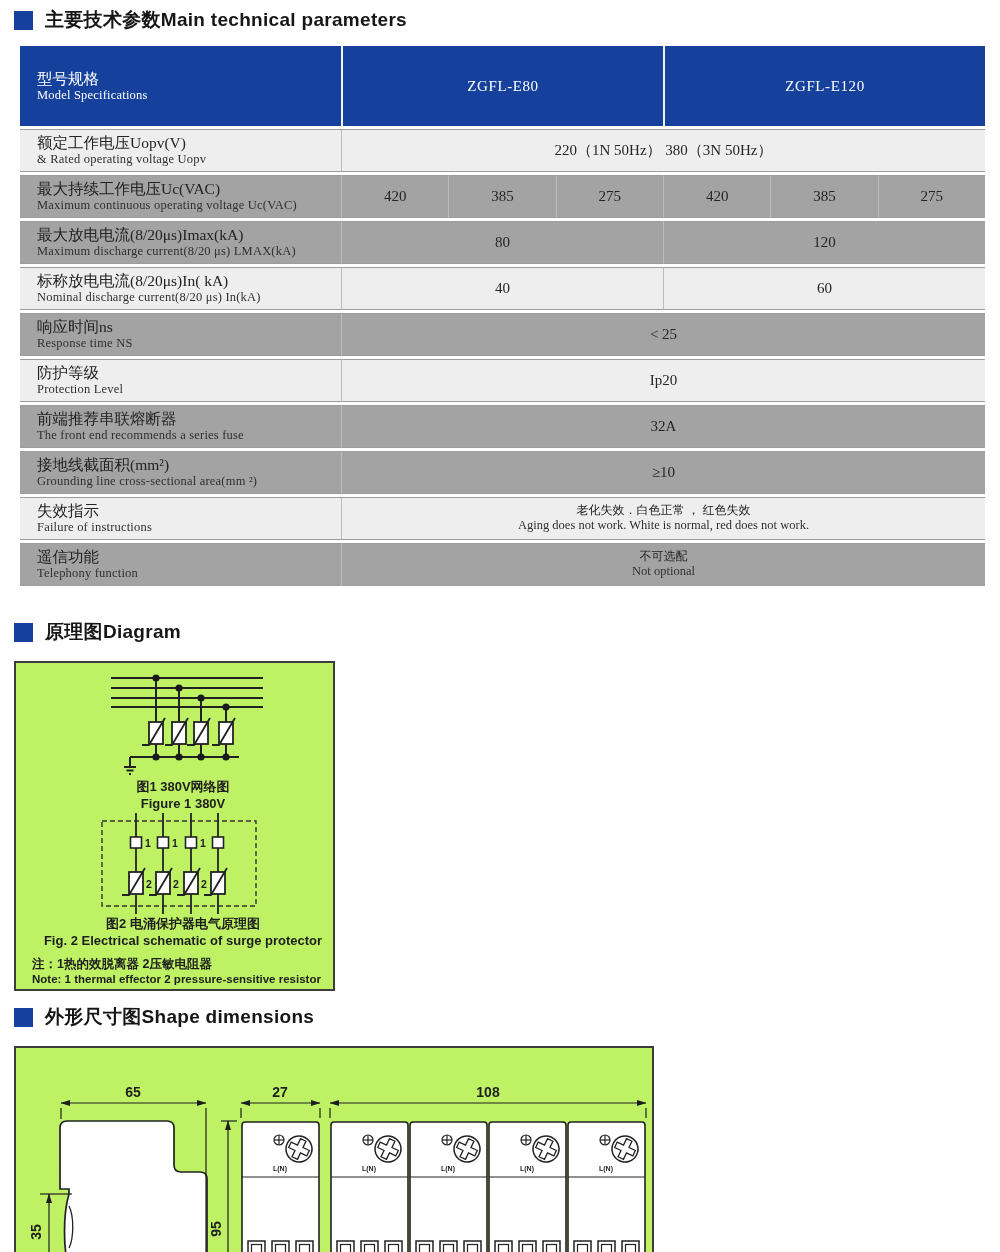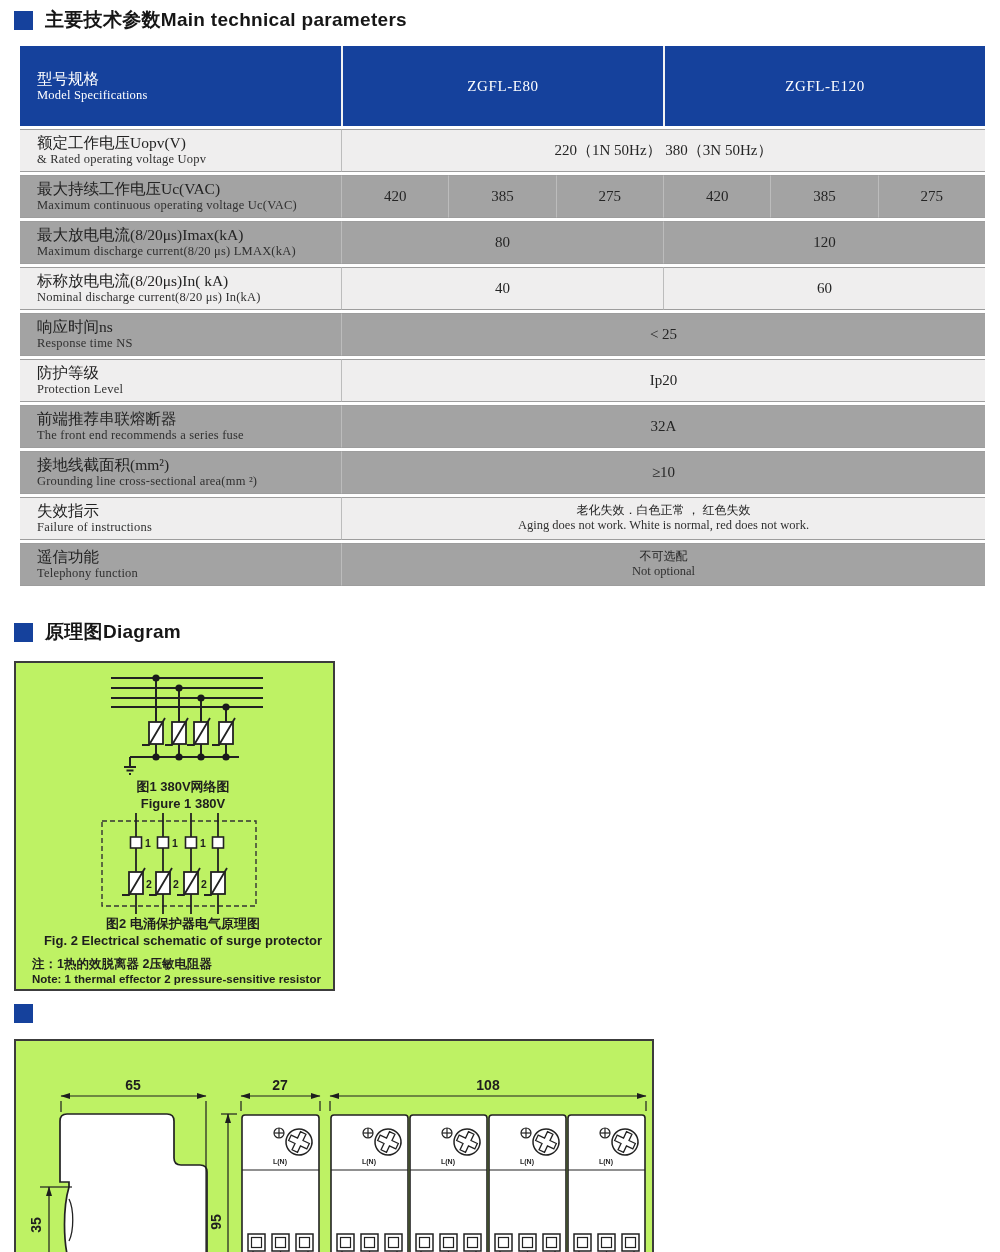--- a/index.html
+++ b/index.html
@@ -257,20 +257,21 @@
         <text class="cap" x="158" y="282" text-anchor="middle">Fig. 2 Electrical schematic of surge protector</text>
         <text x="7" y="305" font-size="12.5" font-weight="600">注：1热的效脱离器  2压敏电阻器</text>
         <text x="7" y="320" font-size="11.5" font-weight="600">Note: 1 thermal effector 2 pressure-sensitive resistor</text>
       </svg>
     </div>
   </div>
 
   <div class="bcol-r">
     <div class="sec-title">
       <span class="sq"></span>
+      <span class="txt">外形尺寸图Shape dimensions</span>
     </div>
     <div class="figbox">
       <svg width="636" height="326" viewBox="0 0 636 326">
         <defs>
           <marker id="ar" markerWidth="11" markerHeight="8" refX="9" refY="3" orient="auto-start-reverse" markerUnits="userSpaceOnUse">
             <path d="M0,0 L9.5,3 L0,6 Z" fill="#1e1e1e"></path>
           </marker>
 
           <g id="oplus" stroke="#222" stroke-width="1.2" fill="#fff">
             <circle cx="0" cy="0" r="5"></circle>

